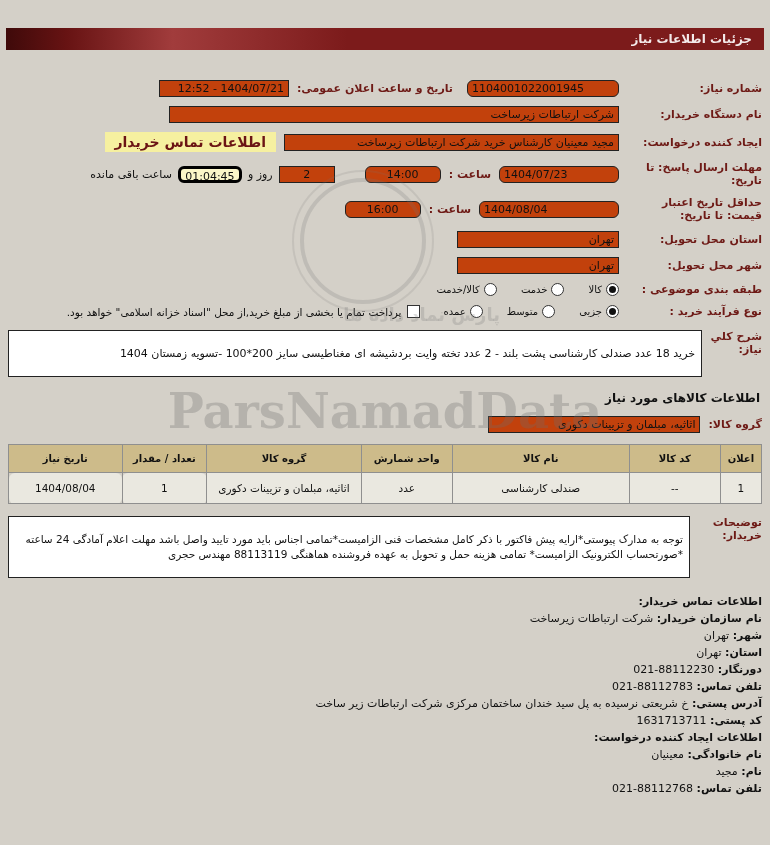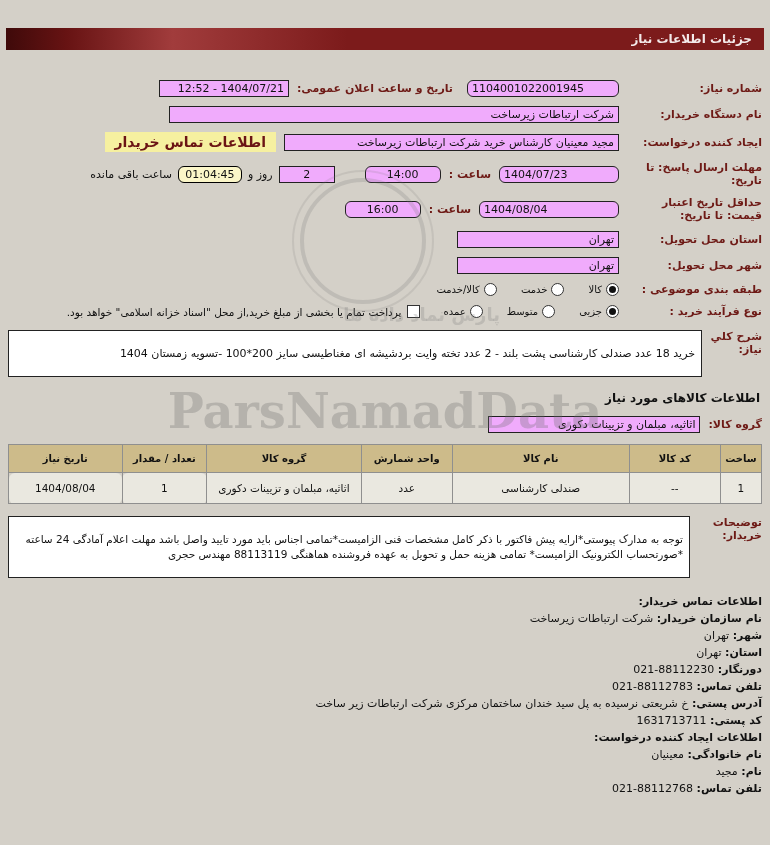--- a/index.html
+++ b/index.html
@@ -13,29 +13,29 @@
     margin:28px 6px 0 6px; height:22px; line-height:22px; padding:0 12px;
     color:#f3e9e9; font-weight:bold; font-size:12px;
     background:linear-gradient(270deg,#7c1b1b 0%,#7c1b1b 55%,#a13c3c 78%,#671313 92%,#3f0a0a 100%);
   }
   
   .form { margin:30px 8px 0 8px; }
   .frow { display:flex; align-items:center; margin-bottom:9px; }
   .lbl { font-weight:bold; color:#6e1a16; font-size:11px; line-height:13px; }
   .lblcol { width:143px; flex:none; padding-left:6px; box-sizing:border-box; }
   .box {
-    background:#f0abfc; border:1px solid #222; height:17px; line-height:15px;
+    background:#c2410c; border:1px solid #222; height:17px; line-height:15px;
     font-size:11px; padding:0 4px; box-sizing:border-box;
     white-space:nowrap; overflow:hidden;
   }
   .ltr { direction:ltr; text-align:left;border-radius:6px; }
   .center { text-align:center; }
   .contact-btn { background:#f6f0a0; color:#6b1414; font-weight:bold; padding:2px 10px; margin-right:8px; cursor:pointer; font-size:14px; }
   .daysbox { width:56px; text-align:center; }
-  .cdown { background:#fbf6c8; border:1px solid #000000; height:17px; line-height:15px; width:64px; text-align:center; box-sizing:border-box; font-size:11px; }
+  .cdown { background:#fbf6c8; border:3px solid #000000; height:17px; line-height:15px; width:64px; text-align:center; box-sizing:border-box; font-size:11px; }
   .radio { width:11px; height:11px; border:1px solid #333; border-radius:50%; background:#fff; display:inline-block; position:relative; flex:none; }
   .radio.checked::after { content:""; position:absolute; inset:2px; border-radius:50%; background:#111; }
   .chk { width:11px; height:11px; border:1px solid #333; background:#fff; display:inline-block; flex:none; }
   .optlbl { margin:0 4px 0 24px; font-size:10px; color:#111; }
   .chktext { margin-right:5px; font-size:10.5px; color:#111; white-space:nowrap; }
   
   .descrow { display:flex; margin:12px 8px 0 8px; align-items:flex-start; }
   .desclbl { width:60px; flex:none; padding-left:4px; box-sizing:border-box; }
   .noteslbl { width:72px; flex:none; padding-left:4px; box-sizing:border-box; }
   .descbox { flex:1; background:#fff; border:1px solid #222; min-height:36px; padding:15px 6px; line-height:15px; font-size:11px; box-sizing:border-box; }
@@ -161,21 +161,21 @@
       <col style="width:40px">
         <col style="width:88px">
         <col style="width:172px">
       <col style="width:88px">
         <col style="width:150px">
         <col style="width:82px">
         <col style="width:110px">
     </colgroup>
     <thead>
       <tr>
-        <th>ساخت</th>
+        <th>اعلان</th>
         <th>کد کالا</th>
         <th>نام کالا</th>
         <th>واحد شمارش</th>
         <th>گروه کالا</th>
         <th>تعداد / مقدار</th>
         <th>تاریخ نیاز</th>
       </tr>
     </thead>
     <tbody>
       <tr>

